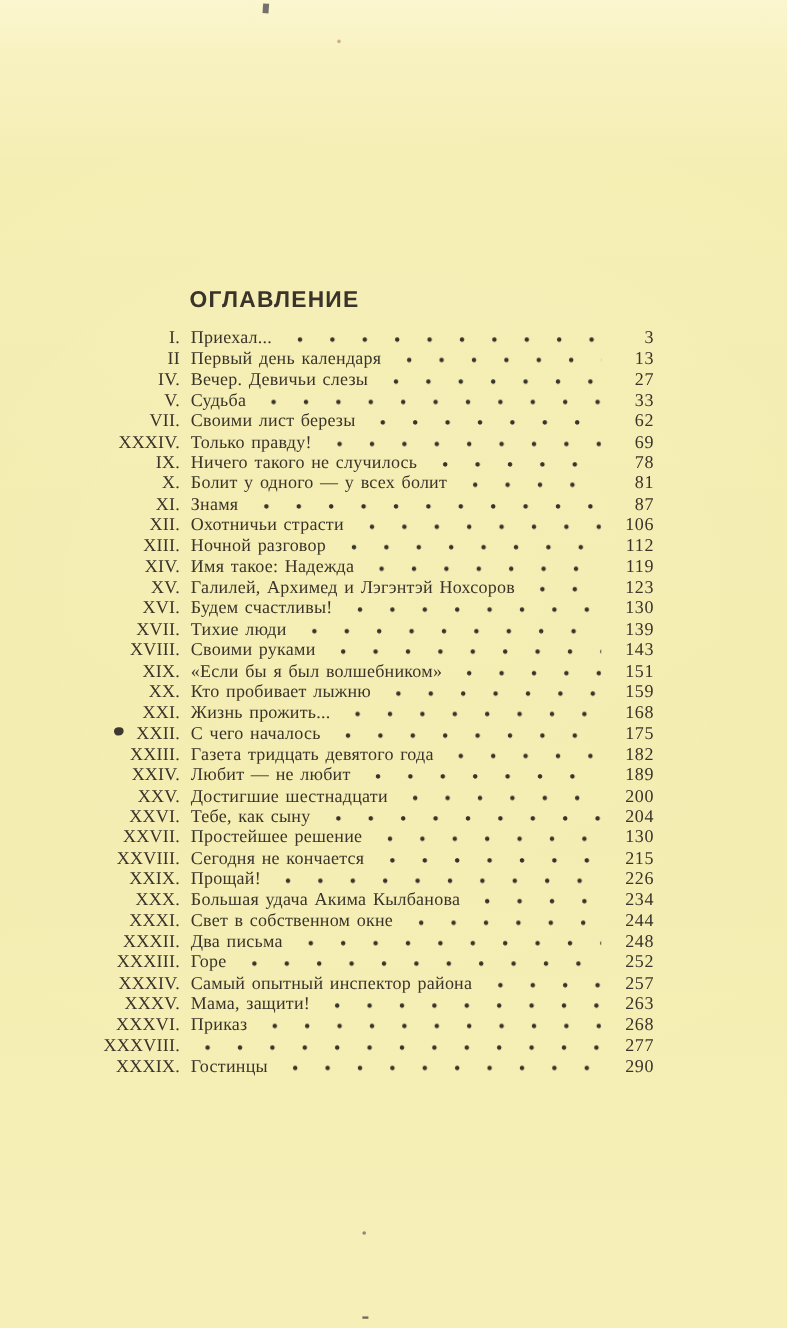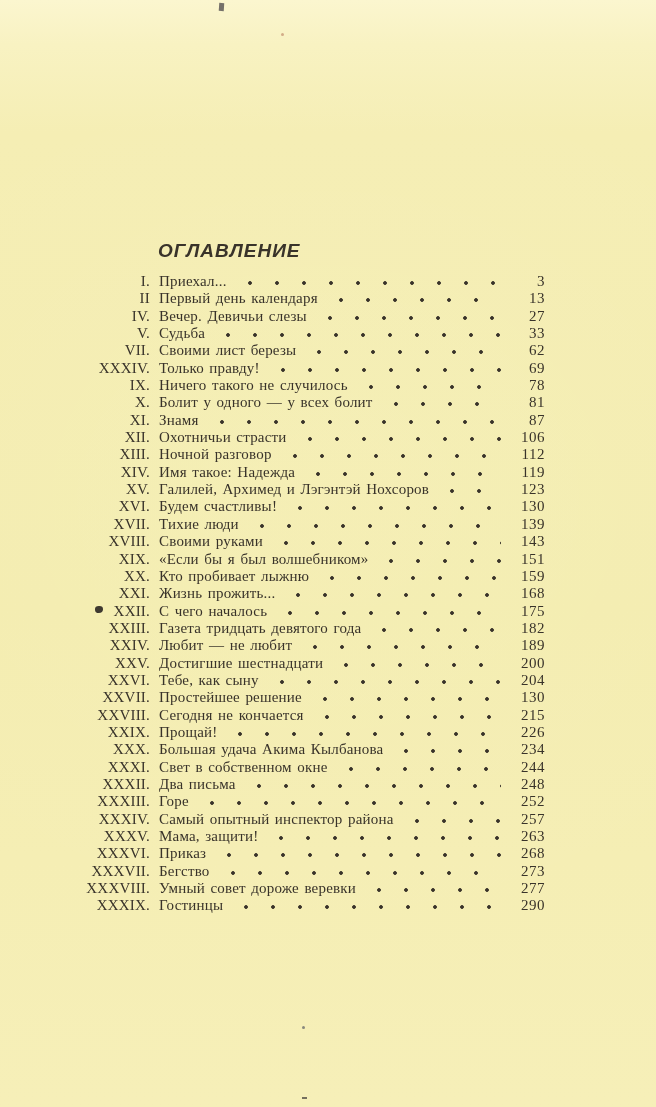--- a/index.html
+++ b/index.html
@@ -13,21 +13,20 @@
     position:relative;width:656px;height:1107px;
     background:
       radial-gradient(ellipse 120% 60% at 50% 45%, rgba(255,255,255,0.06), rgba(0,0,0,0) 70%),
       linear-gradient(180deg, var(--paper-light) 0%, #f8f2c2 4%, var(--paper) 12%, #f4edb0 55%, #f6efb8 100%);
   }
   .heading{
     position:absolute;top:227px;left:158px;
     font-family:"Liberation Sans",sans-serif;
     font-weight:bold;font-size:19px;letter-spacing:1px;
     color:var(--ink);
-    font-style:italic;
   }
   .toc-list{
     position:absolute;top:271px;left:0;width:656px;
     margin:0;padding:0;list-style:none;
   }
   .row{
     height:17.35px;
     display:flex;align-items:baseline;
     padding-left:58px;padding-right:111px;
     font-size:15px;color:var(--ink);
@@ -269,28 +268,21 @@
         <span class="leader"></span>
         <span class="pg">263</span>
       </li>
       <li class="row">
         <span class="num">XXXVI.</span>
         <span class="title">Приказ</span>
         <span class="leader"></span>
         <span class="pg">268</span>
       </li>
       <li class="row">
-        <span class="num">XXXVII.</span>
-        <span class="title">Бегство</span>
-        <span class="leader"></span>
-        <span class="pg">273</span>
-      </li>
-      <li class="row">
         <span class="num">XXXVIII.</span>
-        <span class="title">Умный совет дороже веревки</span>
         <span class="leader"></span>
         <span class="pg">277</span>
       </li>
       <li class="row">
         <span class="num">XXXIX.</span>
         <span class="title">Гостинцы</span>
         <span class="leader"></span>
         <span class="pg">290</span>
       </li>
     </ol>

